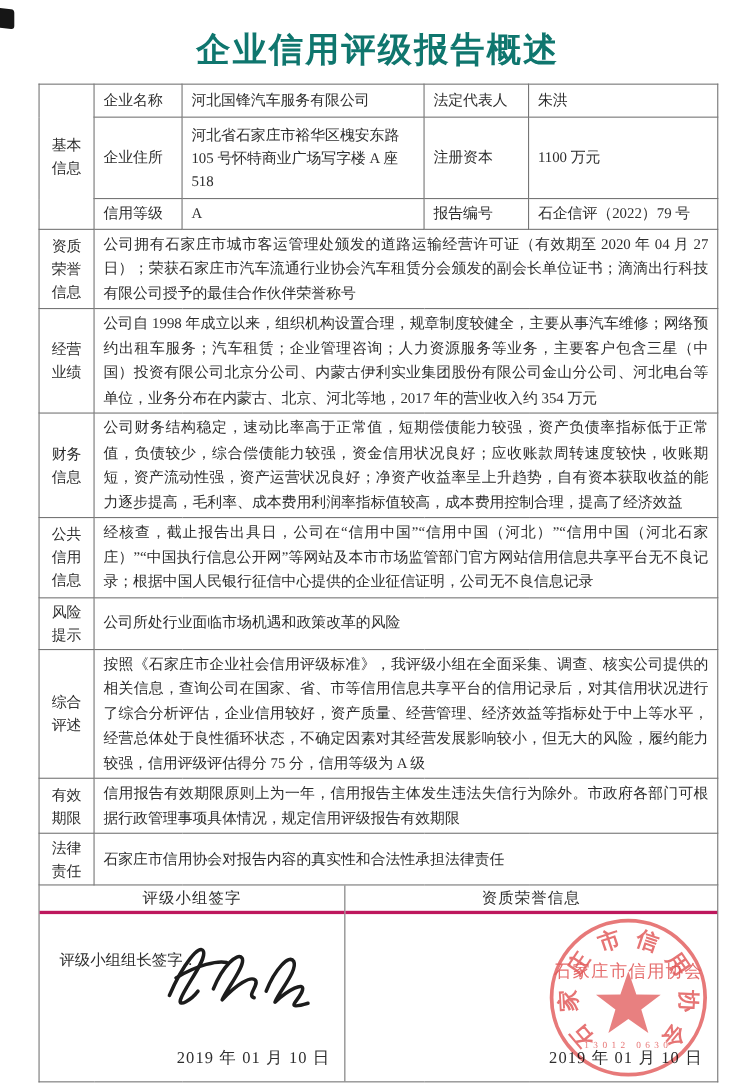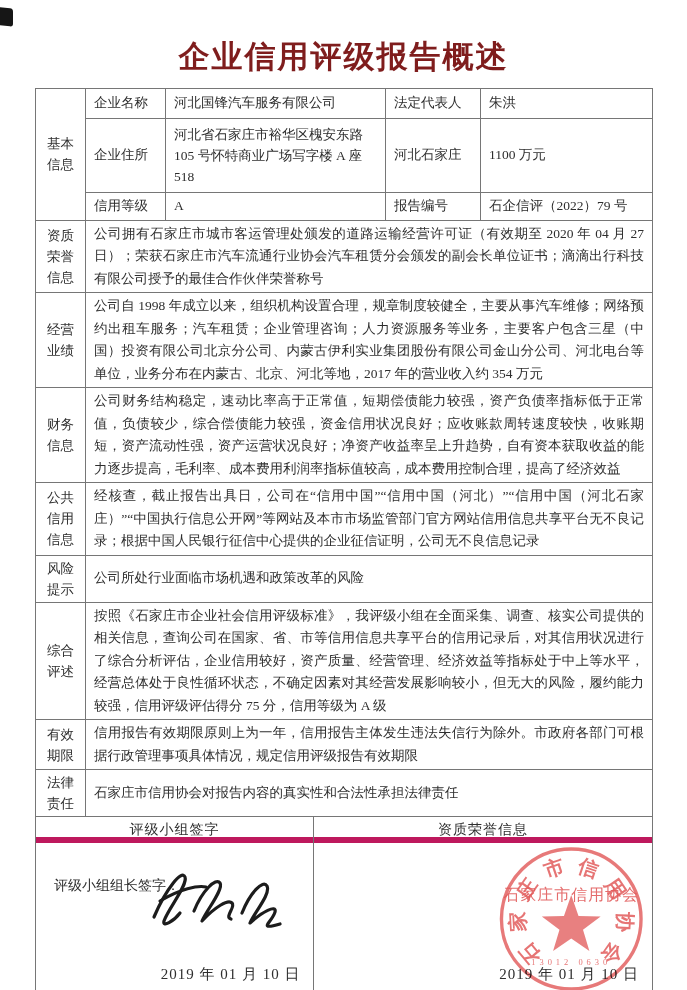--- a/index.html
+++ b/index.html
@@ -8,24 +8,24 @@
     background:#ffffff;
     font-family:"Liberation Serif","DejaVu Serif",serif;
     color:#2e2e2e;
     position:relative;
   }
   .scan-artifact{
     position:absolute; left:0; top:8px; width:13px; height:18px;
     background:#161616; border-radius:0 3px 3px 0; transform:skewY(6deg);
   }
   .page-title{
-    margin-top:36px; margin-bottom:10px;
+    margin-top:24px; margin-bottom:10px;
     text-align:center;
     font-size:31px; font-weight:bold; letter-spacing:2px;
-    color:#7f1d1d;
+    color:#0f766e;
   }
   table.report{
     border-collapse:collapse;
     table-layout:fixed;
     width:617px;
     margin-left:35px;
     font-size:13.5px;
     line-height:22.5px;
   }
   table.report td{
@@ -46,21 +46,21 @@
   }
   td.addr{ line-height:21px; }
   
   td.sig-cell{ padding:0 !important; vertical-align:top; }
   .sig-grid{ display:flex; width:100%; }
   .sig-col{ display:flex; flex-direction:column; }
   .sig-left{ width:278px; border-right:1px solid #767676; }
   .sig-right{ flex:1; }
   .sig-header{
     height:26px; line-height:26px; text-align:center;
-    border-bottom:6px solid #be185d;
+    border-bottom:3px solid #be185d;
     font-size:14px; letter-spacing:1px;
   }
   .sig-body{ position:relative; height:152px; }
   .leader-label{
     position:absolute; left:18px; top:32px; font-size:14px;
   }
   .signature-svg{
     position:absolute; left:100px; top:12px; width:155px; height:100px;
   }
   .signature-svg path{
@@ -111,21 +111,21 @@
     <tr style="height:30px;">
       <td class="sec" rowspan="3">基本信息</td>
       <td class="sub">企业名称</td>
       <td>河北国锋汽车服务有限公司</td>
       <td class="sub">法定代表人</td>
       <td>朱洪</td>
     </tr>
     <tr style="height:74px;">
       <td class="sub">企业住所</td>
       <td class="addr">河北省石家庄市裕华区槐安东路 105 号怀特商业广场写字楼 A 座 518</td>
-      <td class="sub">河北石家庄</td>
+      <td class="sub">注册资本</td>
       <td>1100 万元</td>
     </tr>
     <tr style="height:25px;">
       <td class="sub">信用等级</td>
       <td>A</td>
       <td class="sub">报告编号</td>
       <td>石企信评（2022）79 号</td>
     </tr>
 
     <tr>

